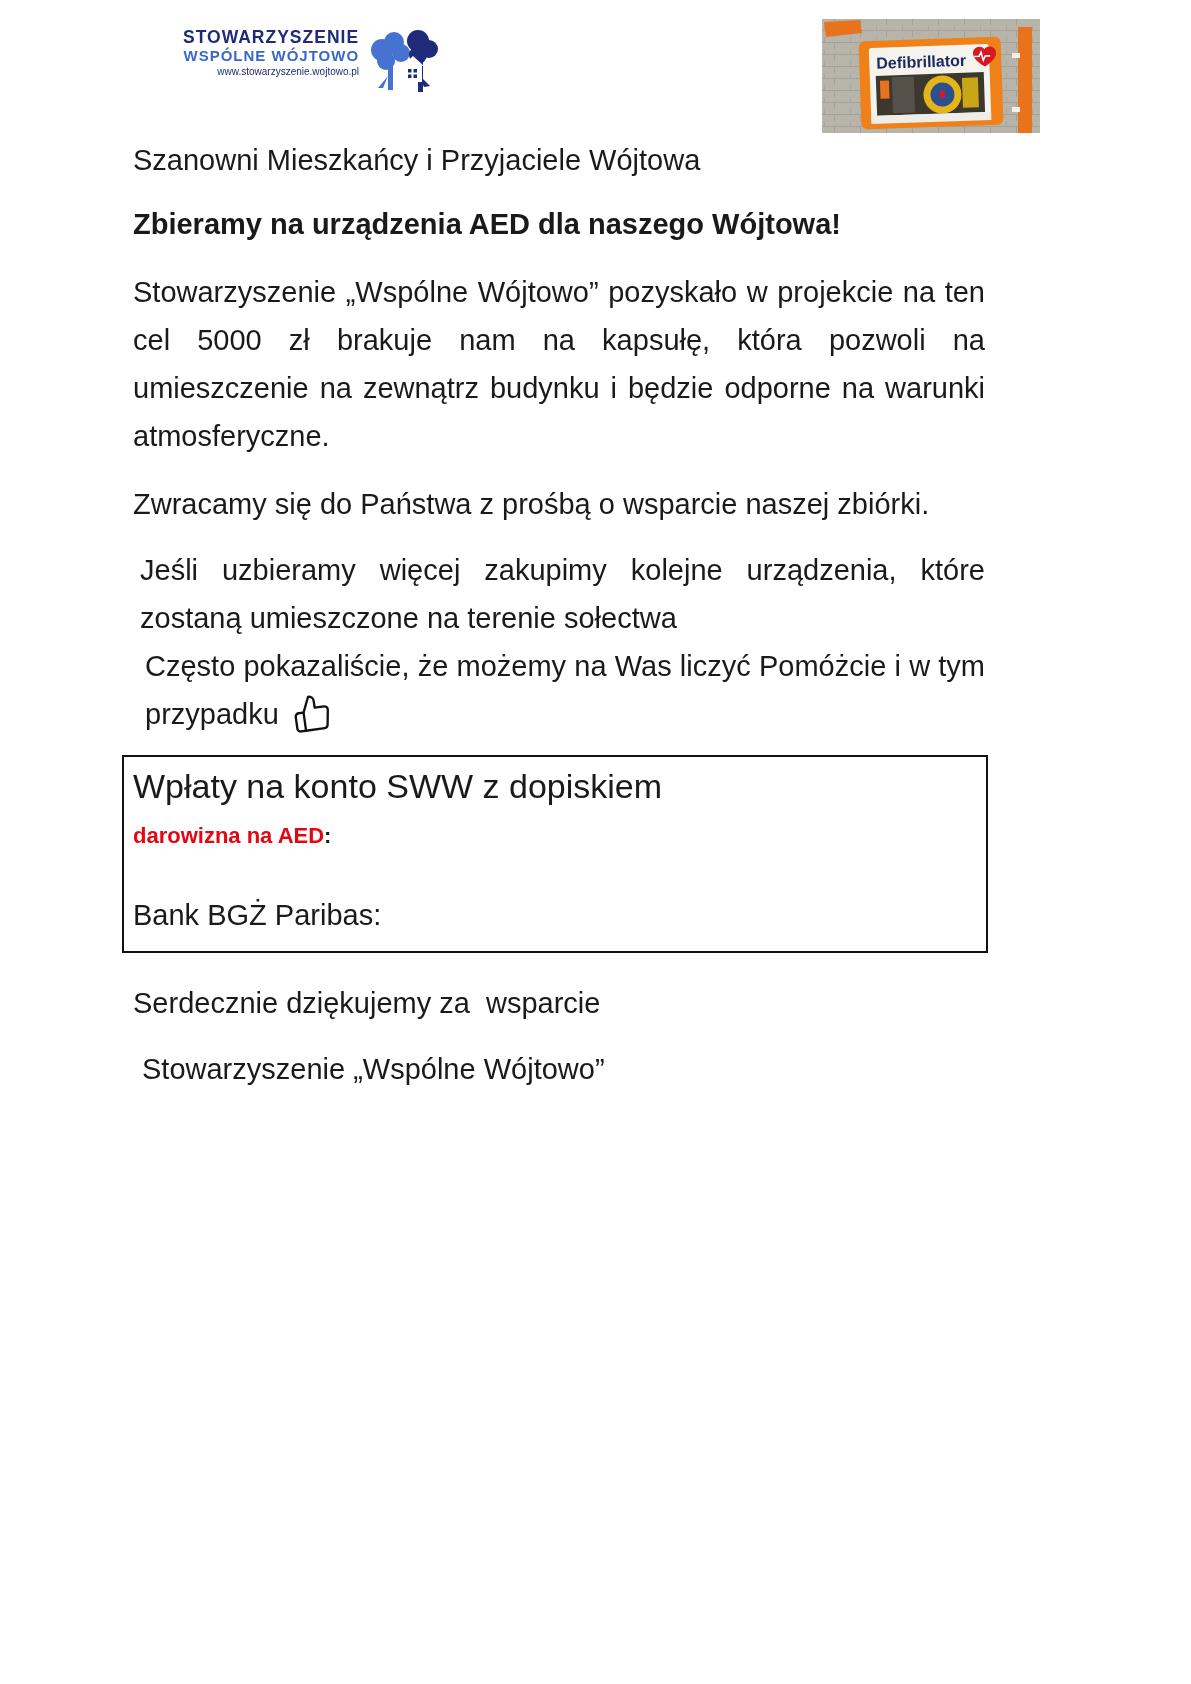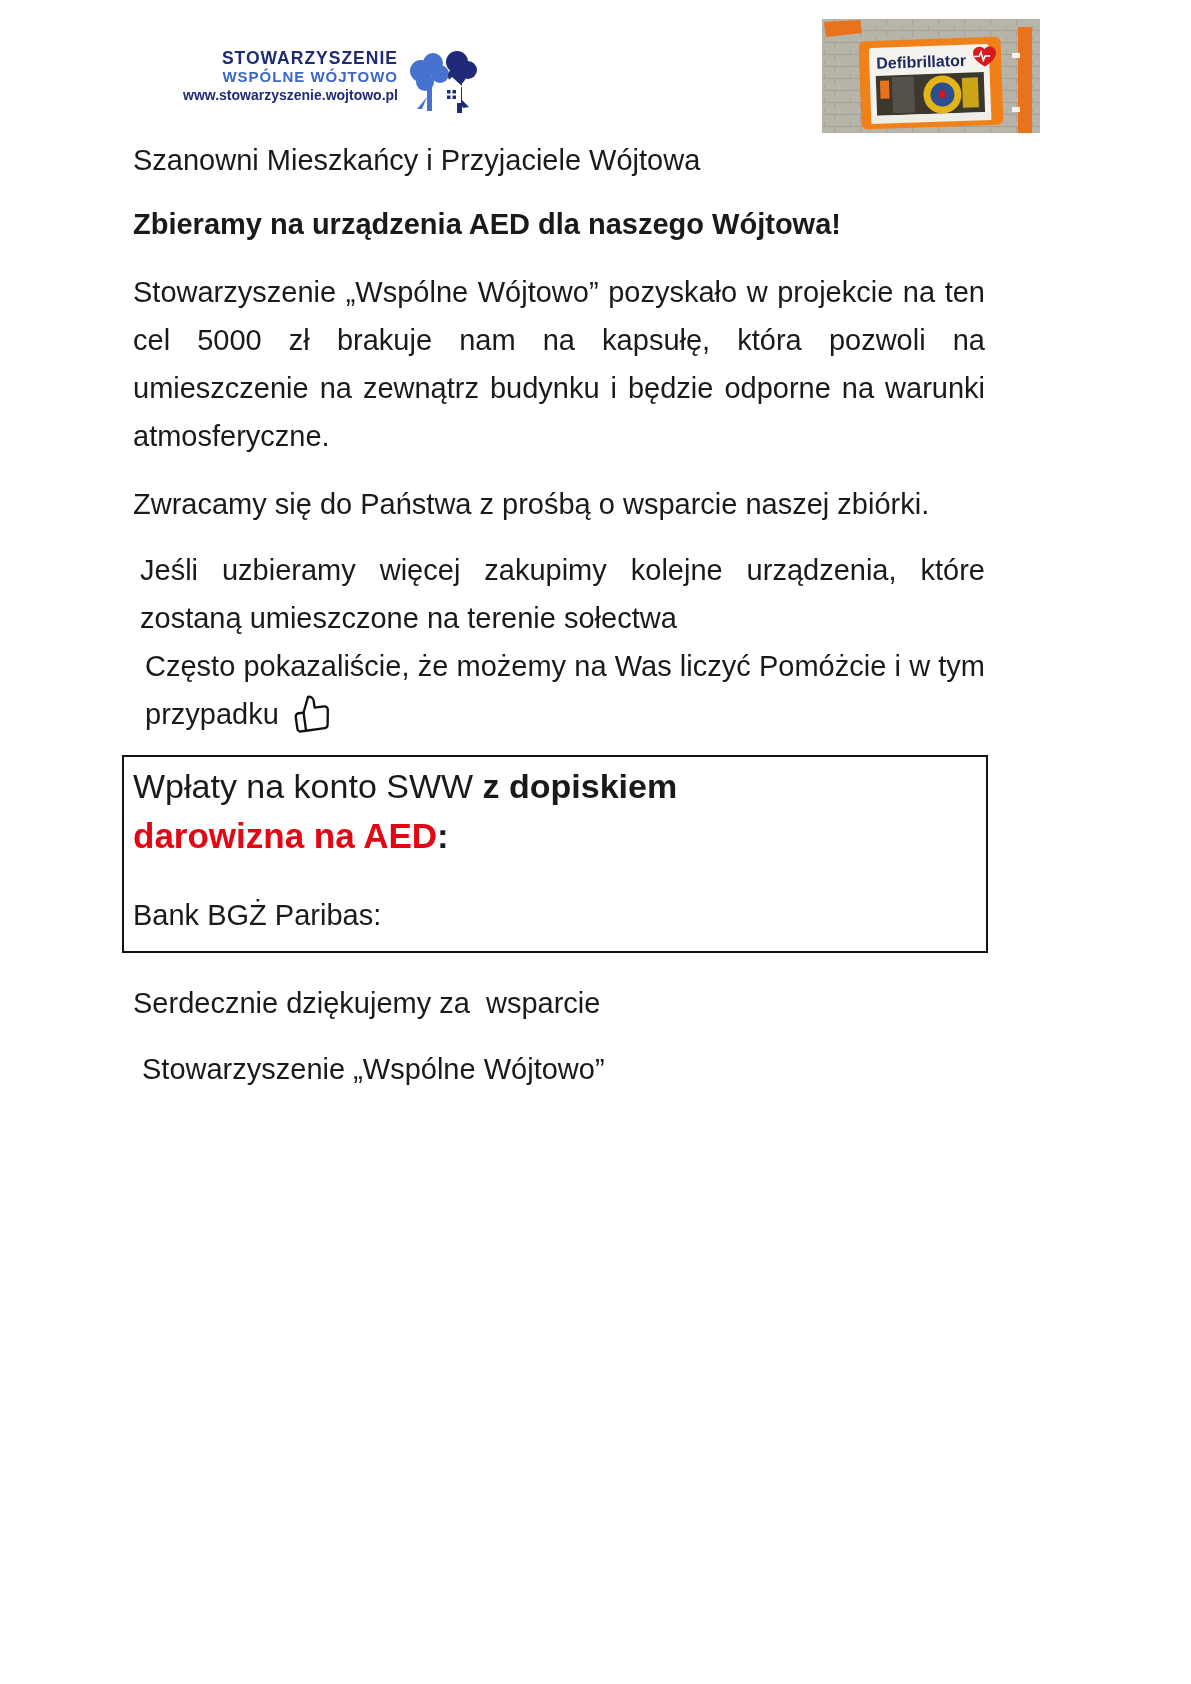--- a/index.html
+++ b/index.html
@@ -6,34 +6,34 @@
   .page{
     position:relative;
     width:1191px;height:1684px;
     background:#ffffff;
     font-family:"Liberation Sans","DejaVu Sans",sans-serif;
     color:#1a1a1a;
     overflow:hidden;
   }
   
   .logo{
-    position:absolute;left:183px;top:49px;
+    position:absolute;left:183px;top:28px;
     display:flex;align-items:flex-start;gap:7px;
   }
   .logo-text{text-align:right;line-height:1.05;}
   .logo-line1{
     font-size:17.5px;font-weight:bold;letter-spacing:1px;
     color:#1f2a78;white-space:nowrap;
   }
   .logo-line2{
     font-size:15px;font-weight:bold;letter-spacing:1px;
     color:#3a67c8;white-space:nowrap;margin-top:2px;
   }
   .logo-url{
-    font-size:14px;font-weight:bold;color:#1f2a78;
+    font-size:10px;font-weight:normal;color:#1f2a78;
     margin-top:3px;white-space:nowrap;
   }
   .logo-trees{display:block;}
   
   .photo{
     position:absolute;left:822px;top:19px;width:218px;height:114px;
   }
   .photo svg{display:block;}
   
   .content{
@@ -54,22 +54,22 @@
   }
   
   .box{
     box-sizing:border-box;
     width:866px;margin-left:-11px;
     border:2px solid #111111;
     padding:4px 20px 14px 9px;
     margin-bottom:26px;
   }
   .box-intro{font-size:34px;line-height:50px;}
-  .box-intro-bold{font-weight:700;margin-top:40px;}
-  .box-note{font-size:35px;line-height:50px;font-weight:600;}
+  .box-intro-bold{font-weight:400;margin-top:40px;}
+  .box-note{font-size:22px;line-height:50px;font-weight:600;}
   .box-note-red{color:#e30613;}
   .box-bank{font-size:29px;line-height:44px;margin-top:32px;}
   .box-account{
     font-size:31px;line-height:48px;font-weight:bold;
     letter-spacing:0.5px;margin-top:14px;
   }
   
   .thanks{margin:0 0 18px 0;}
   .signature{margin:0;padding-left:9px;}
 </style>

